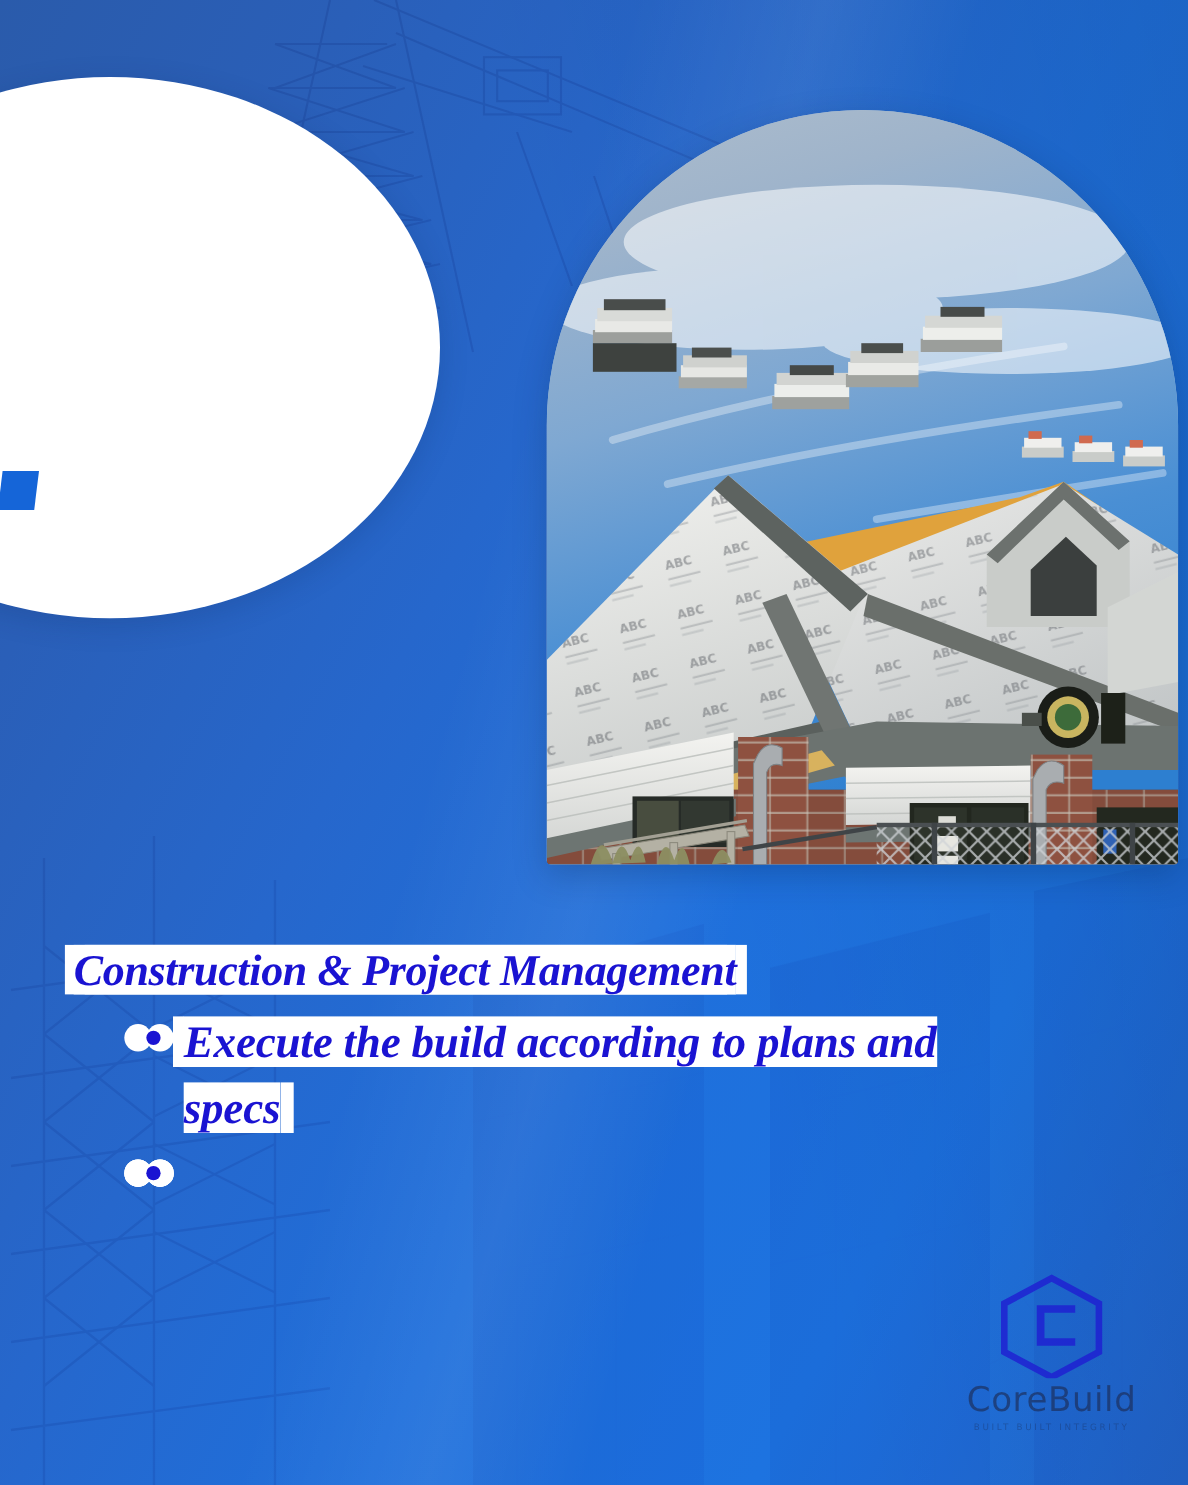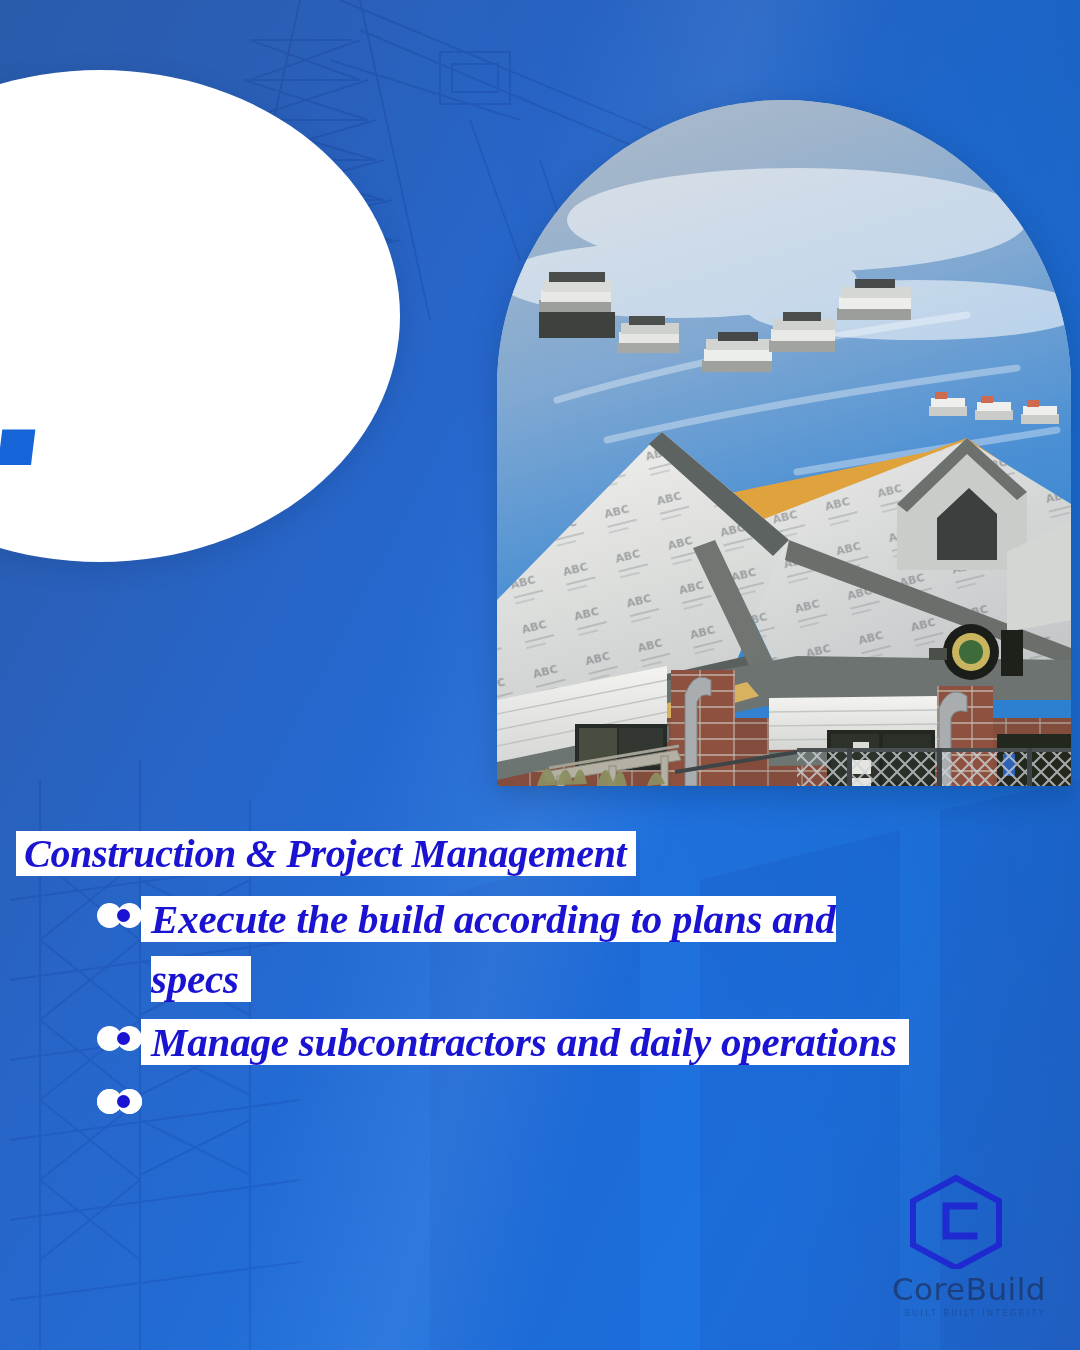--- a/index.html
+++ b/index.html
@@ -72,36 +72,36 @@
     background:#9fb9d6;
   }
   .photo-frame svg{display:block;width:100%;height:100%;}
 
   
   .content{
     position:absolute;
     left:0;top:826px;
     width:1080px;
   }
-  .heading-wrap{padding-left:24px;}
+  .heading-wrap{padding-left:67px;margin-top:28px;}
   .heading{
     display:inline;
     background:#ffffff;
     box-shadow:10px 0 0 #ffffff,-8px 0 0 #ffffff;
     color:#1a13d2;
     font-family:"Liberation Serif",serif;
     font-weight:700;
     font-style:italic;
     font-size:40px;
     line-height:1.42;
     letter-spacing:-0.3px;
   }
   ul.bullets{
     list-style:none;
-    margin:6px 0 0 0;
+    margin:6px 0 0 16px;
     padding:0 0 0 109px;
   }
   ul.bullets li{
     position:relative;
     margin:0 0 2px 0;
     padding:0 0 0 42px;
     max-width:760px;
   }
   ul.bullets li .dot{
     position:absolute;
@@ -120,23 +120,23 @@
     font-weight:700;
     font-style:italic;
     font-size:41px;
     line-height:1.48;
     letter-spacing:-0.2px;
   }
 
   
   .logo{
     position:absolute;
-    right:34px;bottom:32px;
+    right:34px;bottom:48px;
     width:180px;
-    text-align:right;
+    text-align:center;
     opacity:.92;
   }
   .logo .mark{display:block;margin:0 auto;}
   .logo .wordmark{
     display:block;
     margin-top:2px;
     font-family:"DejaVu Sans",sans-serif;
     font-size:31px;
     font-weight:400;
     letter-spacing:.5px;
@@ -423,21 +423,20 @@
     <div class="heading-wrap">
       <span class="heading">Construction &amp; Project Management</span>
     </div>
     <ul class="bullets">
       <li>
         <span class="dot"></span>
         <span class="btext">Execute the build according to plans and specs</span>
       </li>
       <li>
         <span class="dot"></span>
-        <span class="btext">Manage subcontractors and daily operations</span>
       </li>
       <li>
         <span class="dot"></span>
       </li>
       <li>
         <span class="dot"></span>
       </li>
     </ul>
   </div>
 

